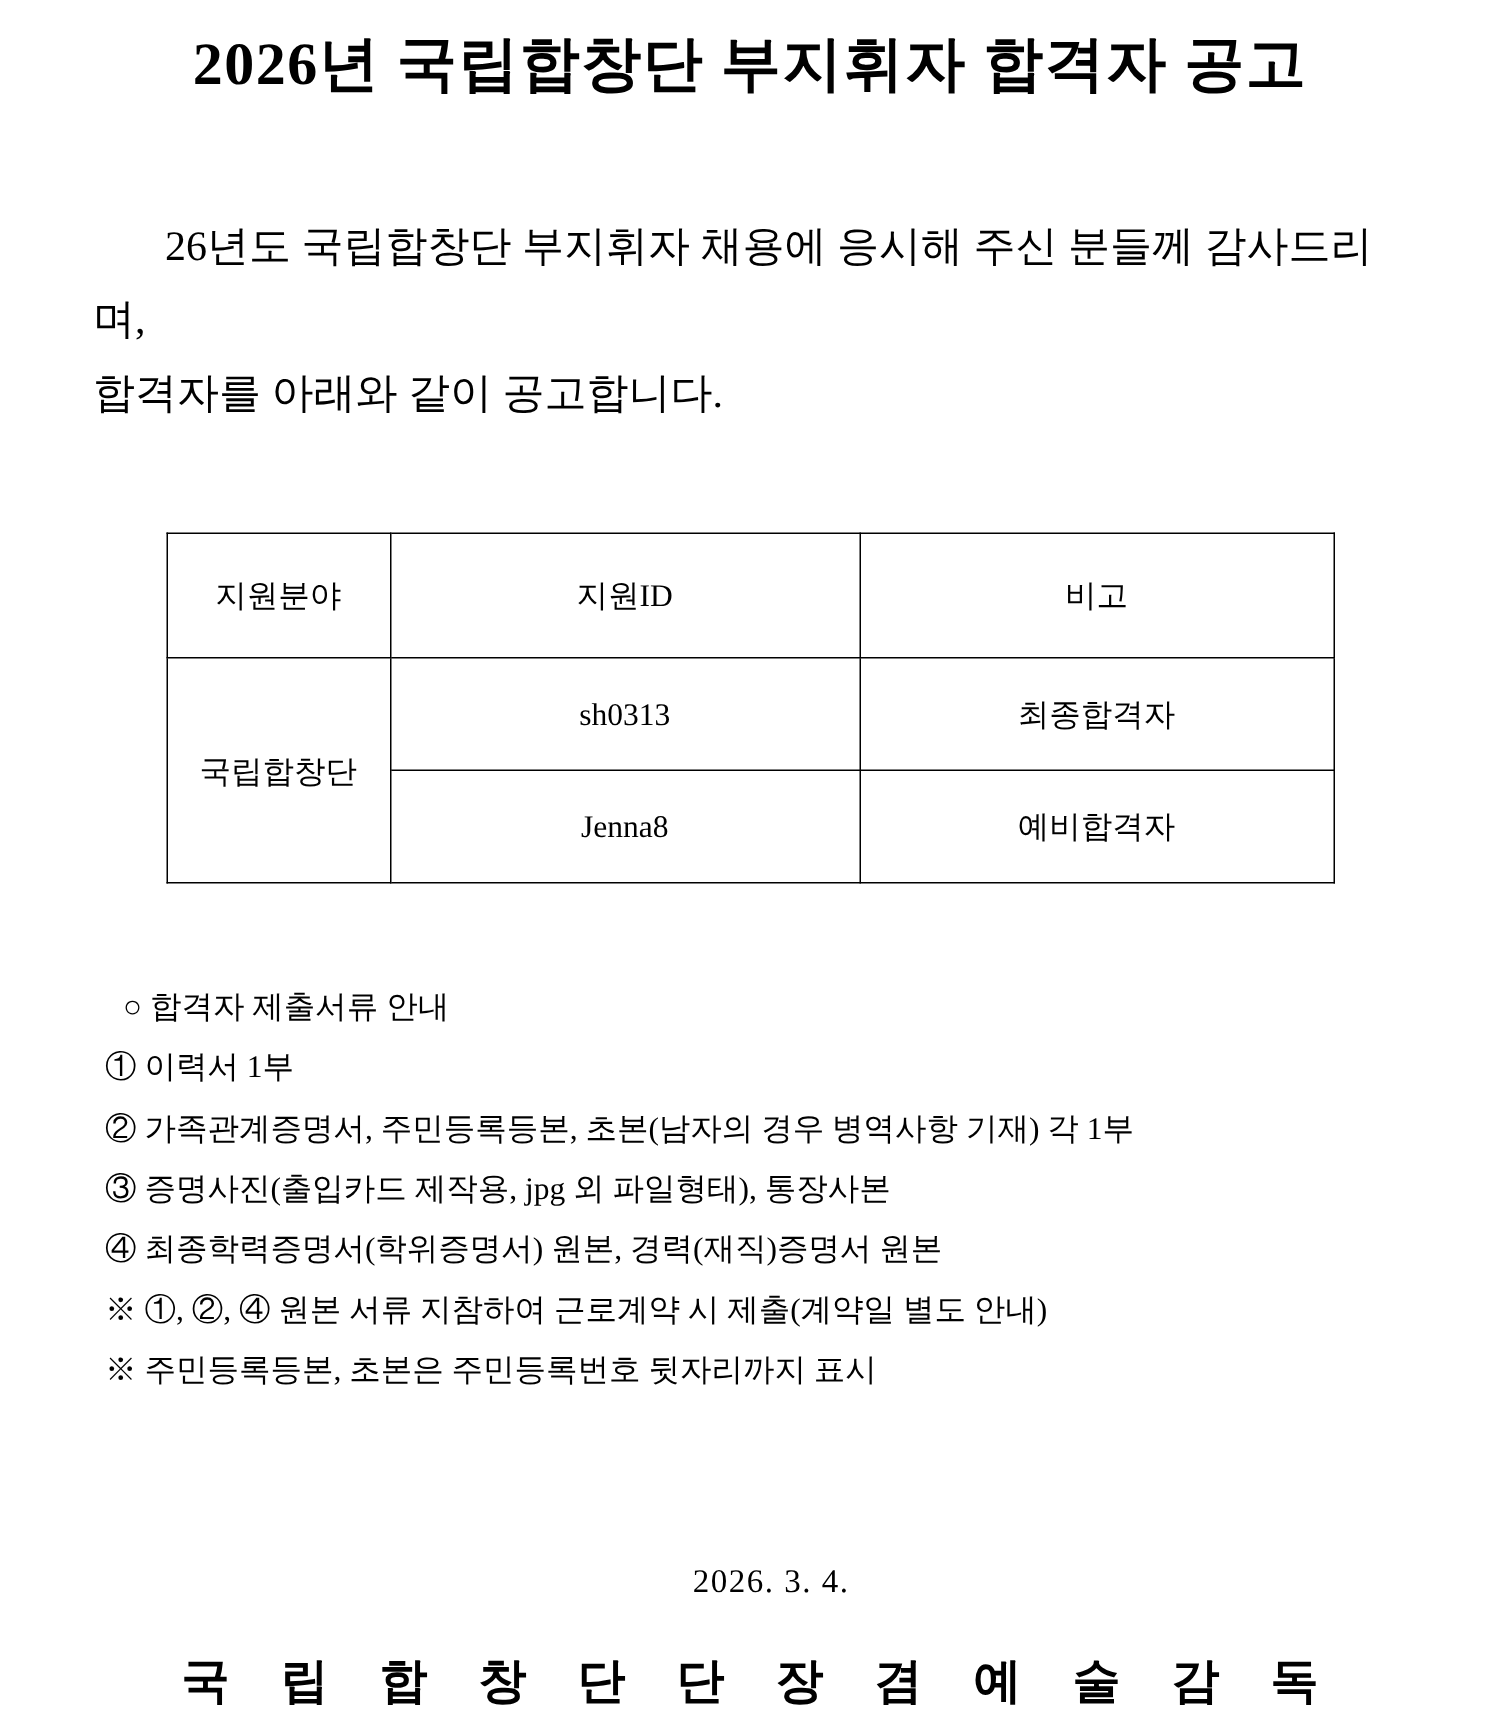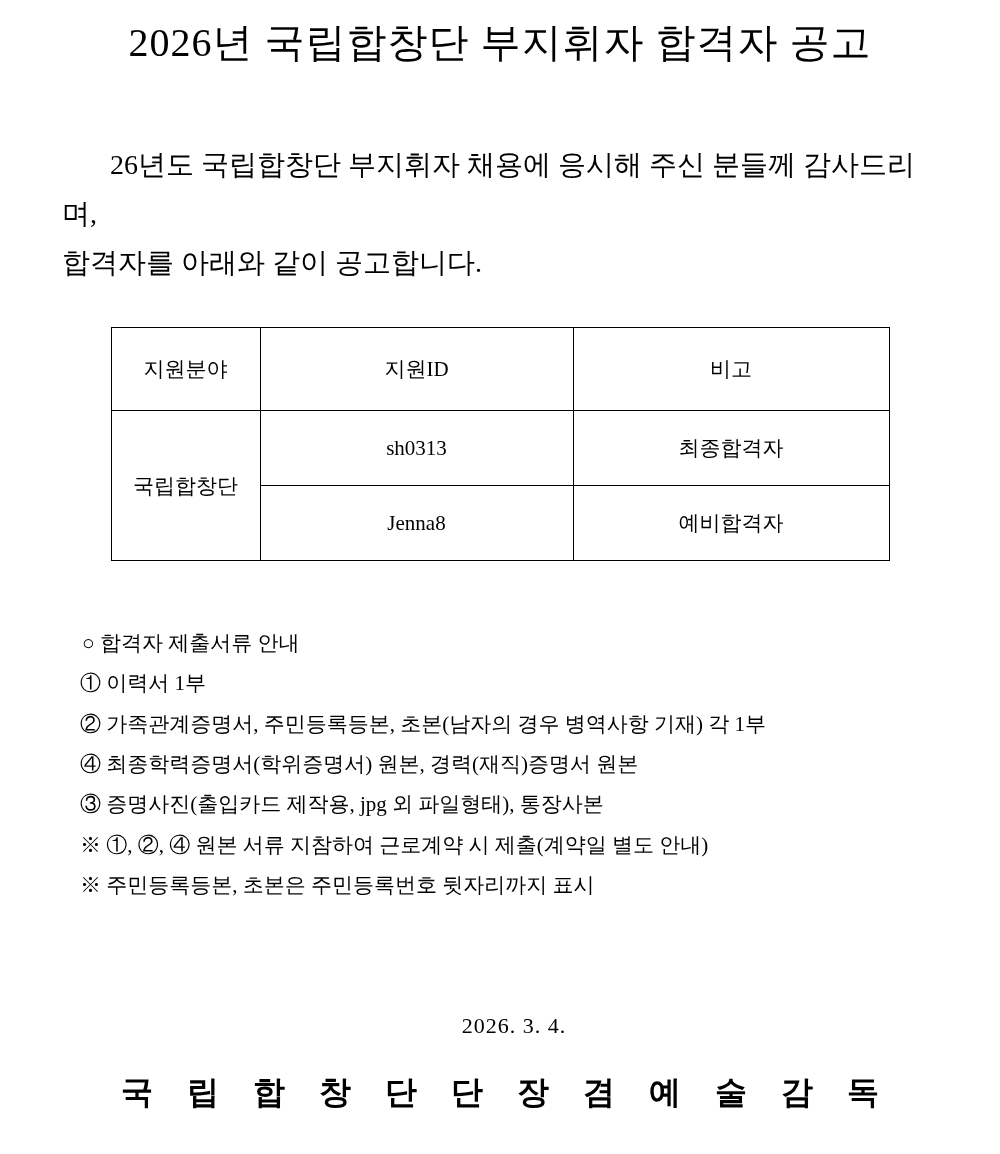--- a/index.html
+++ b/index.html
@@ -16,38 +16,38 @@
   }
   .page {
     position: relative;
     width: 1000px;
     height: 1154px;
     box-sizing: border-box;
   }
   .doc-title {
     text-align: center;
     font-size: 40px;
-    font-weight: normal;
+    font-weight: bold;
     letter-spacing: 1px;
     margin: 18px 0 0 0;
     line-height: 1.25;
     font-family: "Liberation Serif", serif;
   }
   .intro {
     margin: 72px 62px 0 62px;
     font-size: 28px;
     line-height: 1.75;
     text-align: left;
   }
   .intro .indent {
     display: inline-block;
     width: 48px;
   }
   .table-wrap {
-    margin: 40px 0 0 0;
+    margin: 68px 0 0 0;
     display: flex;
     justify-content: center;
   }
   table.result-table {
     border-collapse: collapse;
     width: 775px;
     table-layout: fixed;
   }
   table.result-table td,
   table.result-table th {
@@ -71,21 +71,20 @@
     font-size: 21px;
     line-height: 1.92;
   }
   .notice .line {
     white-space: nowrap;
   }
   .notice .head {
     margin-left: 12px;
   }
   .notice .sub {
-    margin-left: 10px;
   }
   .date {
     margin-top: 108px;
     text-align: center;
     font-size: 22px;
     letter-spacing: 1px;
     padding-left: 28px;
   }
   .signature {
     margin-top: 32px;
@@ -129,22 +128,22 @@
           <td class="col-note">예비합격자</td>
         </tr>
       </tbody>
     </table>
   </div>
 
   <div class="notice">
     <div class="line head">○  합격자 제출서류 안내</div>
     <div class="line sub">① 이력서 1부</div>
     <div class="line sub">② 가족관계증명서, 주민등록등본, 초본(남자의 경우 병역사항 기재) 각 1부</div>
+    <div class="line sub">③ 증명사진(출입카드 제작용, jpg 외 파일형태), 통장사본</div>
     <div class="line sub">④ 최종학력증명서(학위증명서) 원본, 경력(재직)증명서 원본</div>
-    <div class="line sub">③ 증명사진(출입카드 제작용, jpg 외 파일형태), 통장사본</div>
     <div class="line sub">※ ①, ②, ④ 원본 서류 지참하여 근로계약 시 제출(계약일 별도 안내)</div>
     <div class="line sub">※ 주민등록등본, 초본은 주민등록번호 뒷자리까지 표시</div>
   </div>
 
   <div class="date">2026.  3.  4.</div>
 
   <div class="signature">국 립 합 창 단 단 장 겸 예 술 감 독</div>
 
 </div>
 

